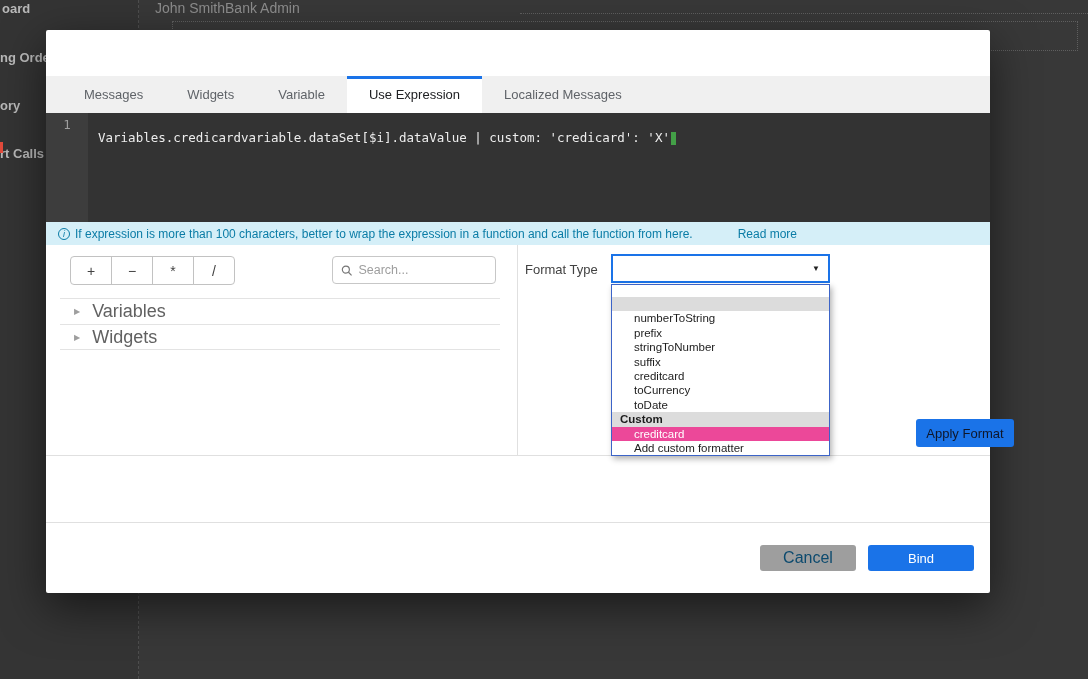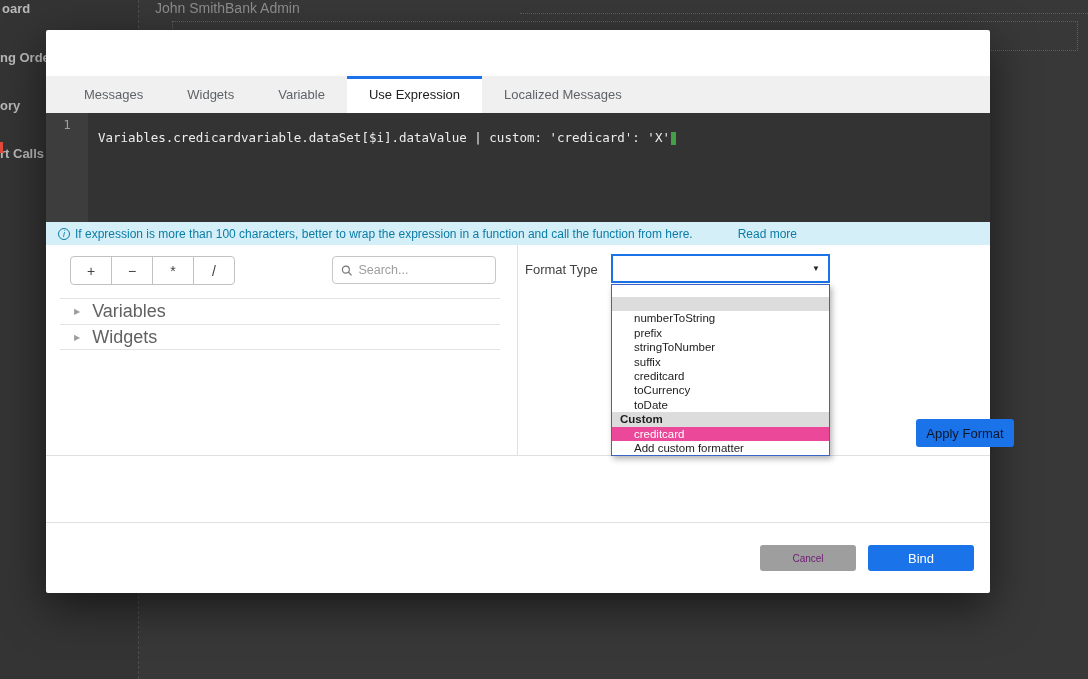--- a/index.html
+++ b/index.html
@@ -67,21 +67,21 @@
   .dropdown { position:absolute; left:565px; top:254px; width:219px; background:#fff; border:1px solid #3c64c8; box-shadow:2px 3px 6px rgba(0,0,0,0.3); z-index:5; }
   .dd-row { height:14.4px; line-height:14.4px; font-size:11.5px; color:#1c1c1c; padding-left:22px; white-space:nowrap; overflow:hidden; cursor:pointer; }
   .dd-blank { height:12px; padding-left:6px; }
   .dd-gray { background:#dcdcdc; padding-left:6px; }
   .dd-group { background:#dcdcdc; font-weight:bold; padding-left:8px; cursor:default; }
   .dd-selected { background:#ec4899; color:#ffffff; }
 
   .apply-btn { position:absolute; left:834px; top:389px; width:98px; height:28px; background:#1a73e8; color:#0f172a; font-size:13px; border:none; border-radius:3px; display:flex; align-items:center; justify-content:center; cursor:pointer;margin-left:36px; }
 
   .footer-line { position:absolute; left:0; top:492px; width:100%; height:1px; background:#e0e0e0; }
-  .cancel-btn { position:absolute; left:714px; top:515px; width:96px; height:26px; background:#9e9e9e; color:#701a75; font-size:10px; border:none; border-radius:3px; display:flex; align-items:center; justify-content:center; cursor:pointer; }
+  .cancel-btn { position:absolute; left:714px; top:515px; width:96px; height:26px; background:#9e9e9e; color:#0c4a6e; font-size:16px; border:none; border-radius:3px; display:flex; align-items:center; justify-content:center; cursor:pointer; }
   .bind-btn { position:absolute; left:822px; top:515px; width:106px; height:26px; background:#1a73e8; color:#ffffff; font-size:13px; border:none; border-radius:3px; display:flex; align-items:center; justify-content:center; cursor:pointer; }
 </style>
 </head>
 <body>
 
 <div class="scene">
 
   <div class="bg-sidebar">
     <div class="bg-side-item" style="top:1px;  left:2px;">oard</div>
     <div class="bg-side-item" style="top:50px;">ng Order</div>

